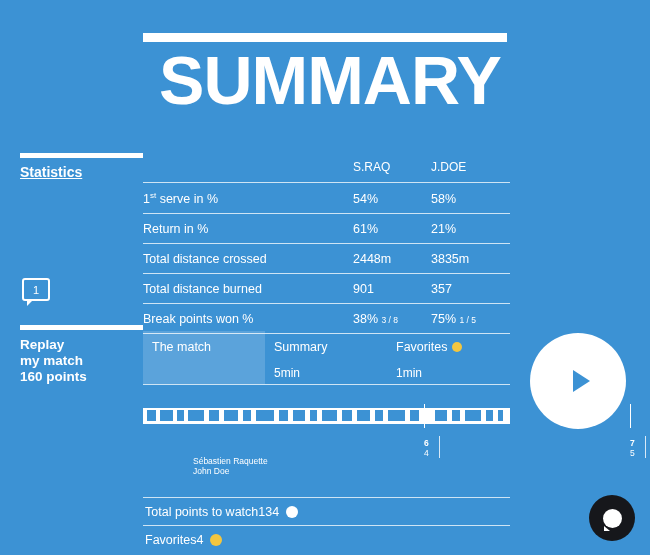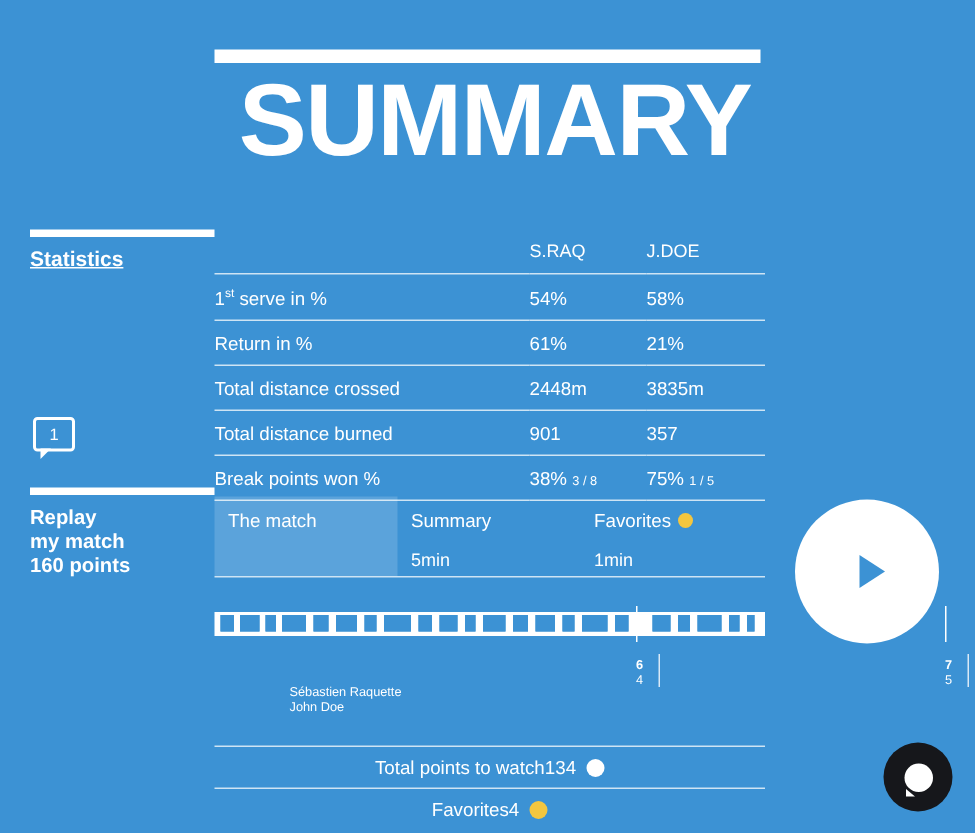--- a/index.html
+++ b/index.html
@@ -207,21 +207,21 @@
     left: 143px;
     top: 497px;
     width: 367px;
     font-size: 12.5px;
   }
   .f-row {
     height: 28px;
     border-top: 1px solid rgba(255,255,255,.75);
     display: flex;
     align-items: center;
-    justify-content: center;
+    justify-content: flex-start;
     padding: 0 2px 0 2px;
   }
   .f-val { display: flex; align-items: center; gap: 7px; }
   .f-dot { width: 12px; height: 12px; border-radius: 50%; background: #ffffff; }
   .f-dot.yellow { background: #f3c63f; }
 
   
   .play-btn {
     position: absolute;
     left: 530px;

